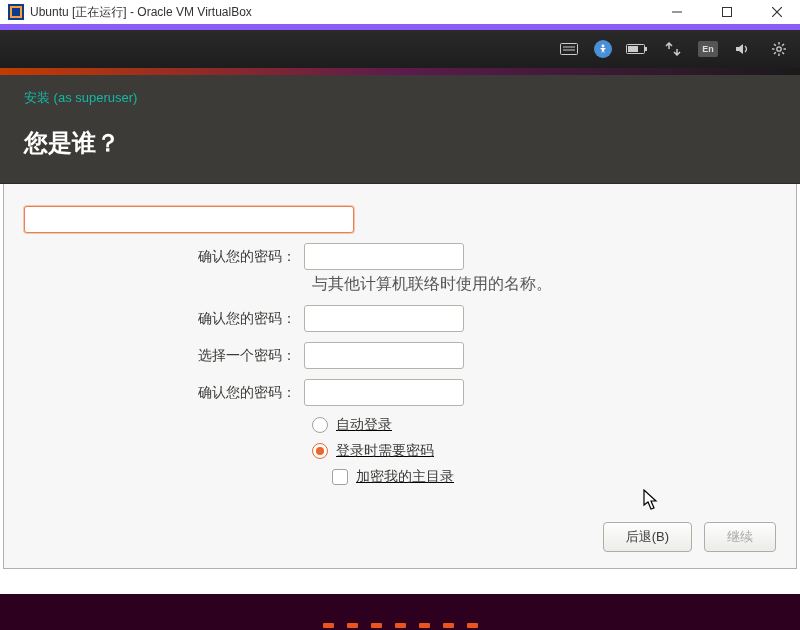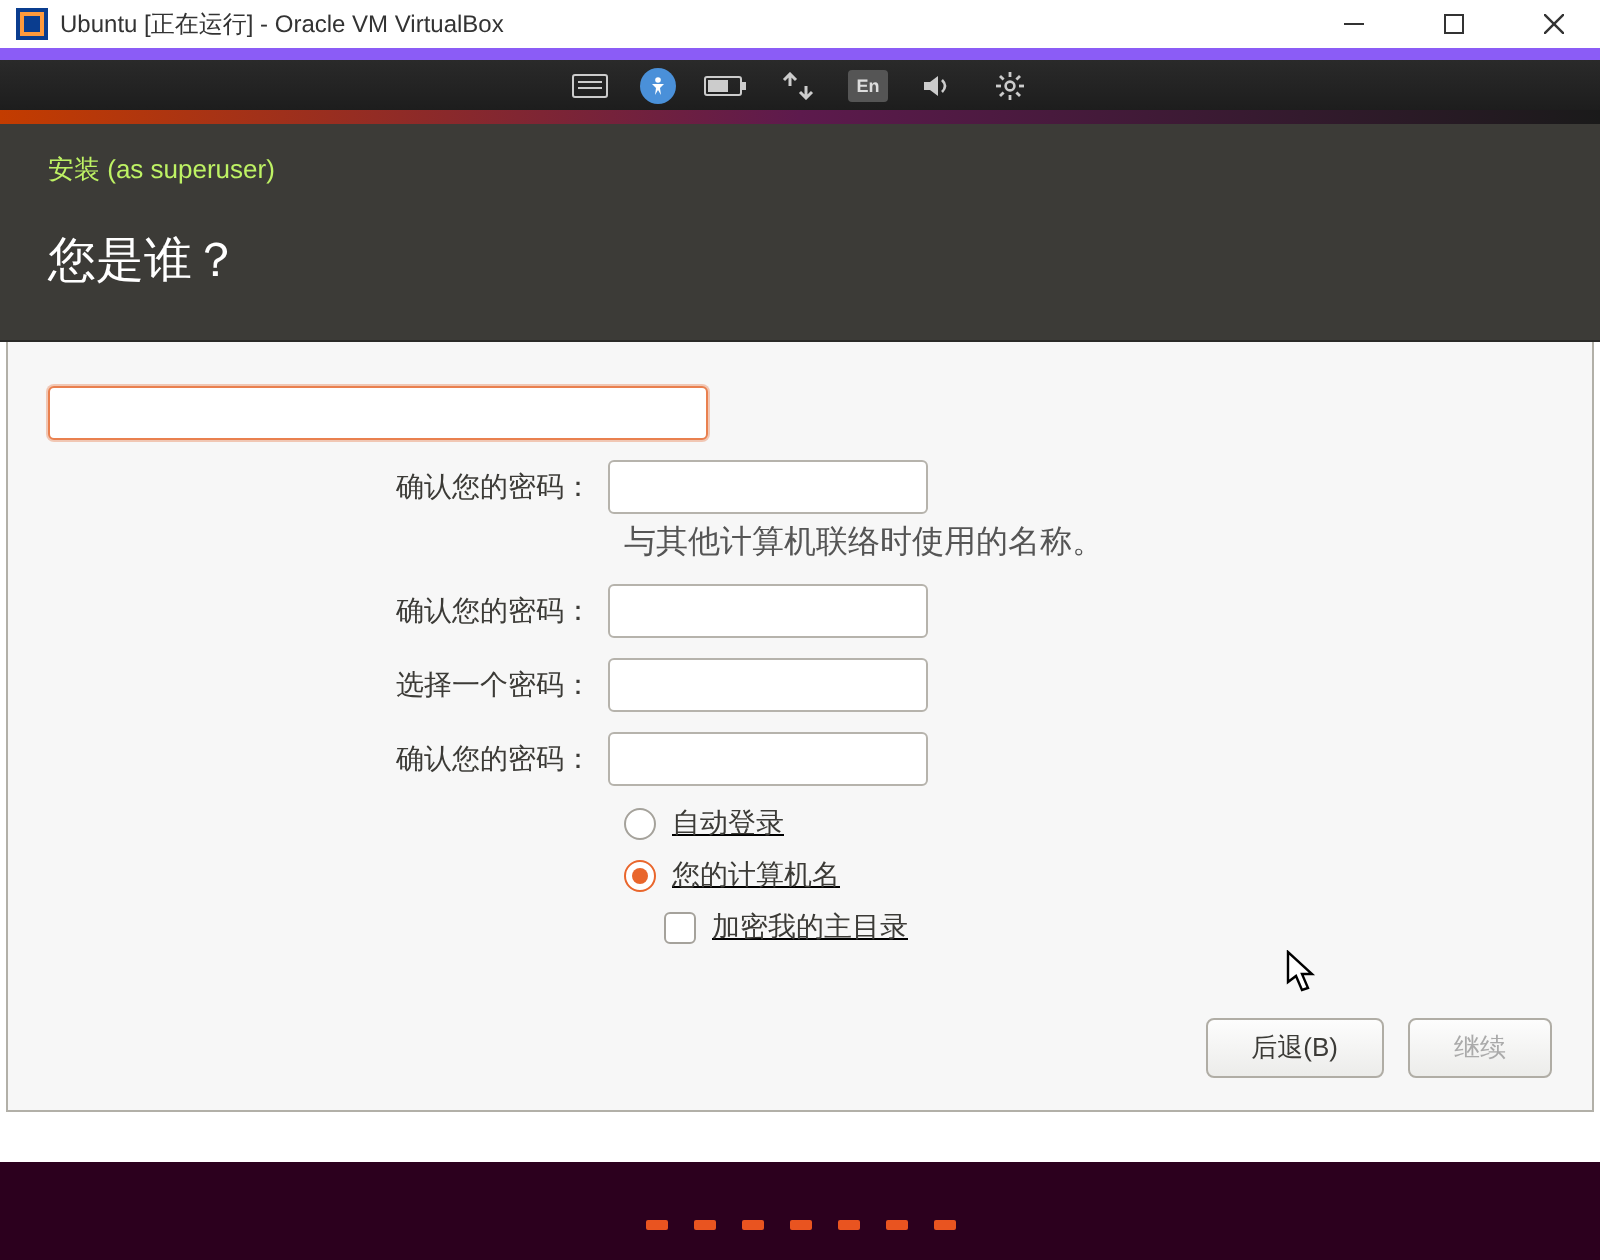--- a/index.html
+++ b/index.html
@@ -40,26 +40,26 @@
     .titlebar-btn {
       width: 30px;
       height: 28px;
       display: flex;
       align-items: center;
       justify-content: center;
       cursor: pointer;
       color: #333;
     }
     .vm-topbar {
-      height: 25px;
+      height: 38px;
       background: linear-gradient(#2a2a2a, #1d1d1d);
       display: flex;
-      justify-content: center;
-      align-items: center;
-      padding: 0 20px;
+      justify-content: flex-end;
+      align-items: center;
+      padding: 0 10px;
       gap: 14px;
     }
     .vm-topbar-icon {
       width: 22px;
       height: 20px;
       display: flex;
       align-items: center;
       justify-content: center;
       color: #ddd;
       font-size: 11px;
@@ -83,27 +83,27 @@
       background: linear-gradient(to right, #c33c00, #5d1a4d 50%, #1a1a1a);
     }
     .header {
       background: #3c3b37;
       color: #ddd;
       padding: 10px 24px 0;
       border-bottom: 1px solid #2a2a28;
     }
     .header-sub {
       font-size: 13px;
-      color: #bef264;
+      color: #14b8a6;
       margin-bottom: 20px;
       padding-top: 4px;
     }
     .header-title {
       font-size: 24px;
-      font-weight: normal;
+      font-weight: bold;
       color: #fff;
       padding-bottom: 24px;
     }
     .content {
       background: #f7f7f7;
       border: 1px solid #b2b0a8;
       border-top: none;
       margin: 0 3px;
       padding: 22px 20px 18px;
       height: 385px;
@@ -350,21 +350,21 @@
     <input type="password" class="form-input pw-input" value="" style="">
   </div>
 
   <div class="radio-group">
     <div class="radio-row">
       <div class="radio"></div>
       <span class="radio-label">自动登录</span>
     </div>
     <div class="radio-row">
       <div class="radio selected"></div>
-      <span class="radio-label">您的计算机名</span>
+      <span class="radio-label">登录时需要密码</span>
     </div>
     <div class="radio-row">
       <div class="checkbox"></div>
       <span class="check-label">加密我的主目录</span>
     </div>
   </div>
 
   <div class="cursor">
     <svg width="18" height="22" viewBox="0 0 18 22">
         <path d="M1 1 L1 16 L5 13 L8 20 L11 19 L8 12 L13 12 Z" fill="#fff" stroke="#000" stroke-width="1.2"></path>

